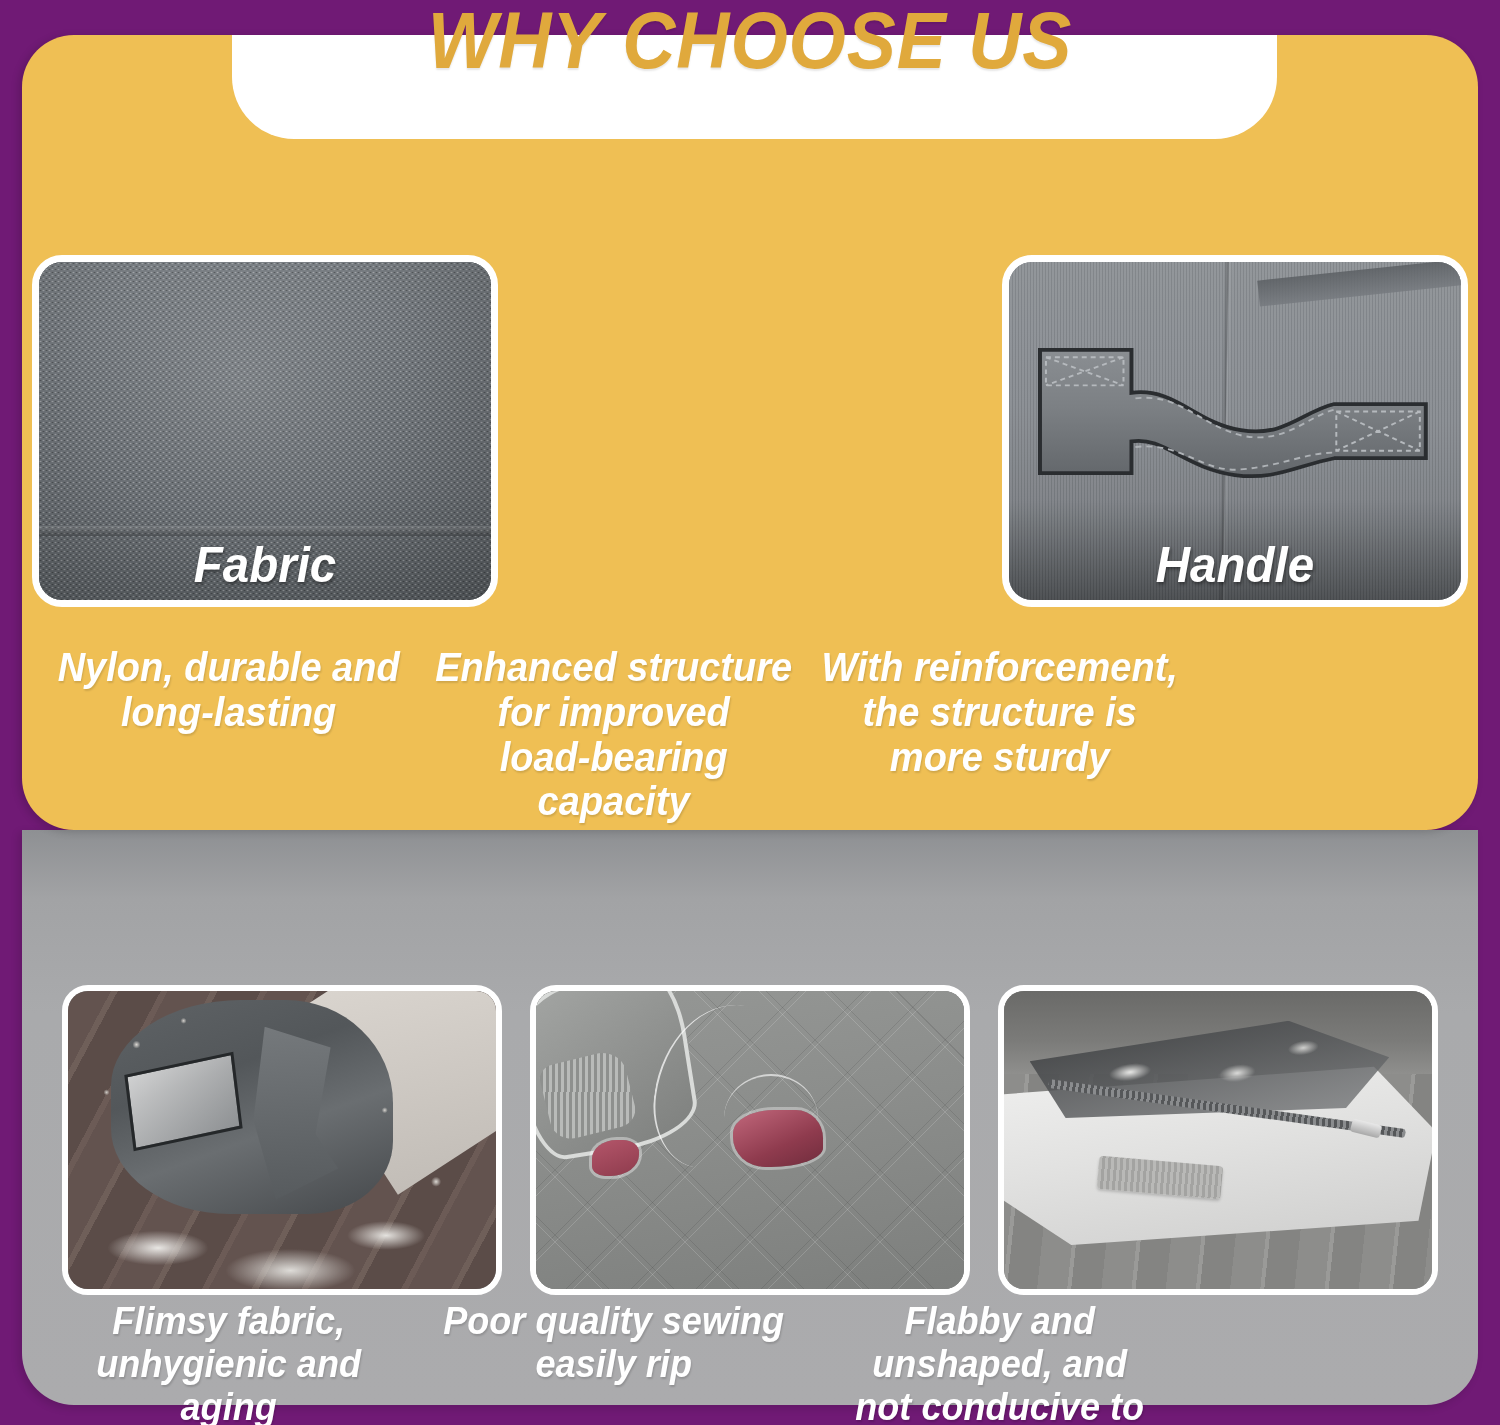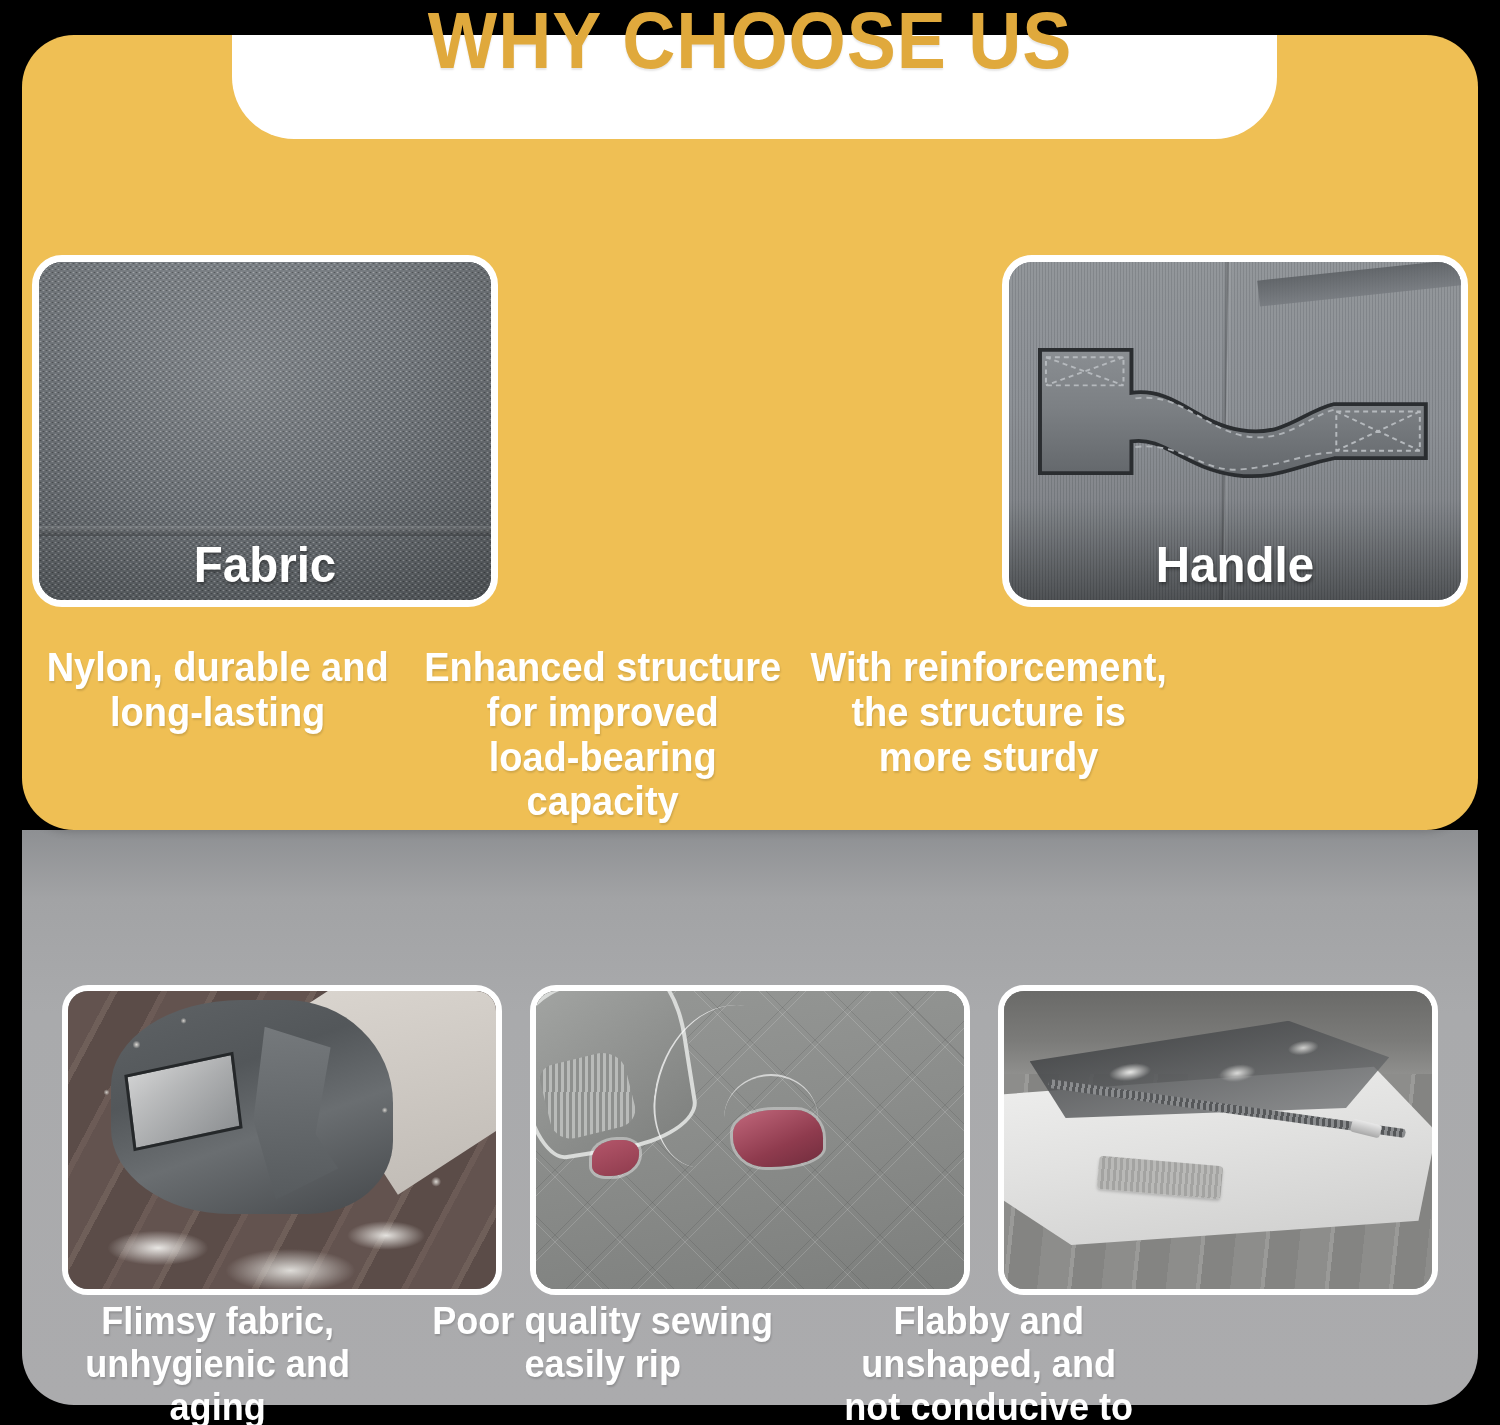--- a/index.html
+++ b/index.html
@@ -9,21 +9,22 @@
     height: 1425px;
     background: #ffffff;
     font-family: "Liberation Sans", sans-serif;
     overflow: hidden;
   }
 
   #page {
     position: relative;
     width: 1500px;
     height: 1425px;
-    background: #000000;
+    background: #701a75;
+    font-style: italic;
   }
 
   
   .yellow-panel {
     position: absolute;
     left: 22px;
     top: 35px;
     width: 1456px;
     height: 795px;
     background: #EFBF54;
@@ -246,21 +247,21 @@
     width: 13%;
     height: 22%;
     background: linear-gradient(180deg, #6b7077, #5c6168);
     border-radius: 4px;
     transform: rotate(-5deg);
   }
 
   
   .caption-row {
     position: absolute;
-    left: 1px;
+    left: 12px;
     width: 1204px;
     display: flex;
     justify-content: space-between;
     padding: 0 24px;
     z-index: 4;
   }
   .caption-row-top { top: 645px; }
   .caption-row-bottom { top: 1300px; }
 
   .caption {

